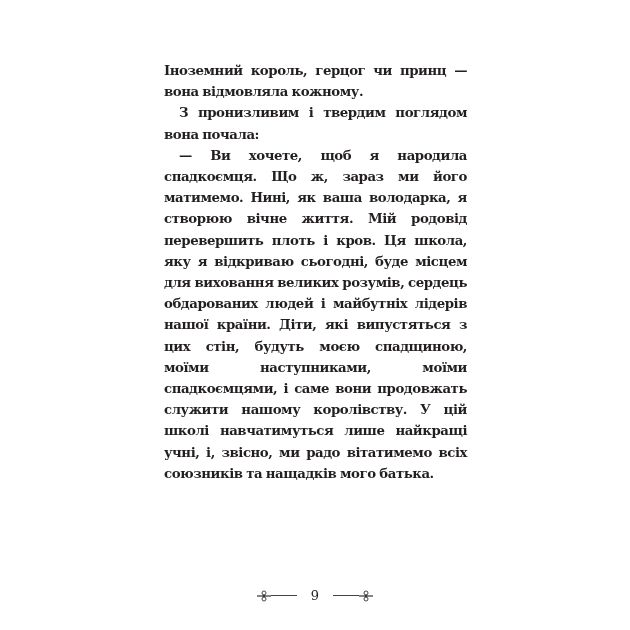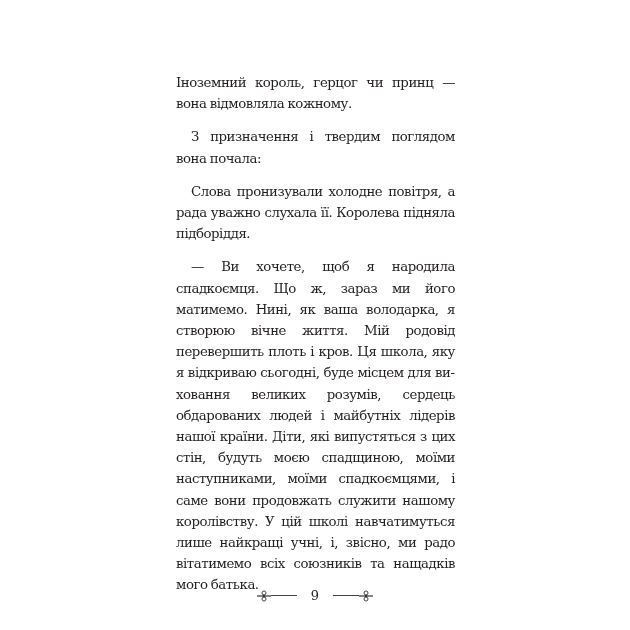--- a/index.html
+++ b/index.html
@@ -14,24 +14,25 @@
       left: 164px; top: 60px;
       width: 303px;
       font-family: "DejaVu Serif", "Liberation Serif", serif;
       font-size: 13.3px;
       line-height: 21.2px;
       color: #231f20;
       letter-spacing: -0.45px;
       word-spacing: -0.5px;
     }
     .page p {
-      margin: 12px;
+      margin: 0;
       text-align: justify;
       text-indent: 15px;
       hyphens: manual;
+      font-weight: bold;
     }
     .page p.noindent { text-indent: 0; }
     .footer {
       position: absolute;
       left: 0; width: 630px;
       top: 588px;
       display: flex;
       justify-content: center;
       align-items: center;
       font-family: "DejaVu Serif", "Liberation Serif", serif;
@@ -41,22 +42,21 @@
     .orn { display: flex; align-items: center; }
     .orn .line { width: 26px; height: 1px; background: #444; }
     .orn svg { display: block; }
     .pagenum { margin: 0 14px; }
   </style>
 </head>
 <body>
 
 <div class="page">
   <p class="noindent">Іноземний король, герцог чи принц — вона відмовляла кожному.</p>
-  <p>З призначення і твердим поглядом вона почала:</p>
-  <p>Слова пронизували холодне повітря, а рада уважно слухала її. Королева підняла підборіддя.</p>
+  <p>З пронизливим і твердим поглядом вона почала:</p>
   <p>— Ви хочете, щоб я народила спадкоємця. Що ж, зараз ми його матимемо. Нині, як ваша володарка, я створюю вічне життя. Мій родовід перевершить плоть і кров. Ця школа, яку я відкриваю сьогодні, буде місцем для ви­ховання великих розумів, сердець обдарованих людей і майбутніх лідерів нашої країни. Діти, які випустяться з цих стін, будуть моєю спадщиною, моїми наступника­ми, моїми спадкоємцями, і саме вони продовжать слу­жити нашому королівству. У цій школі навчатимуться лише найкращі учні, і, звісно, ми радо вітатимемо всіх союзників та нащадків мого батька.</p>
 
 </div>
 
 <div class="footer">
   <div class="orn">
     <svg width="14" height="12" viewBox="0 0 14 12">
       <line x1="0" y1="6" x2="14" y2="6" stroke="#333" stroke-width="1.2"></line>
       <circle cx="7" cy="3" r="2" fill="none" stroke="#444" stroke-width="1"></circle>
       <circle cx="7" cy="9" r="2" fill="none" stroke="#444" stroke-width="1"></circle>

